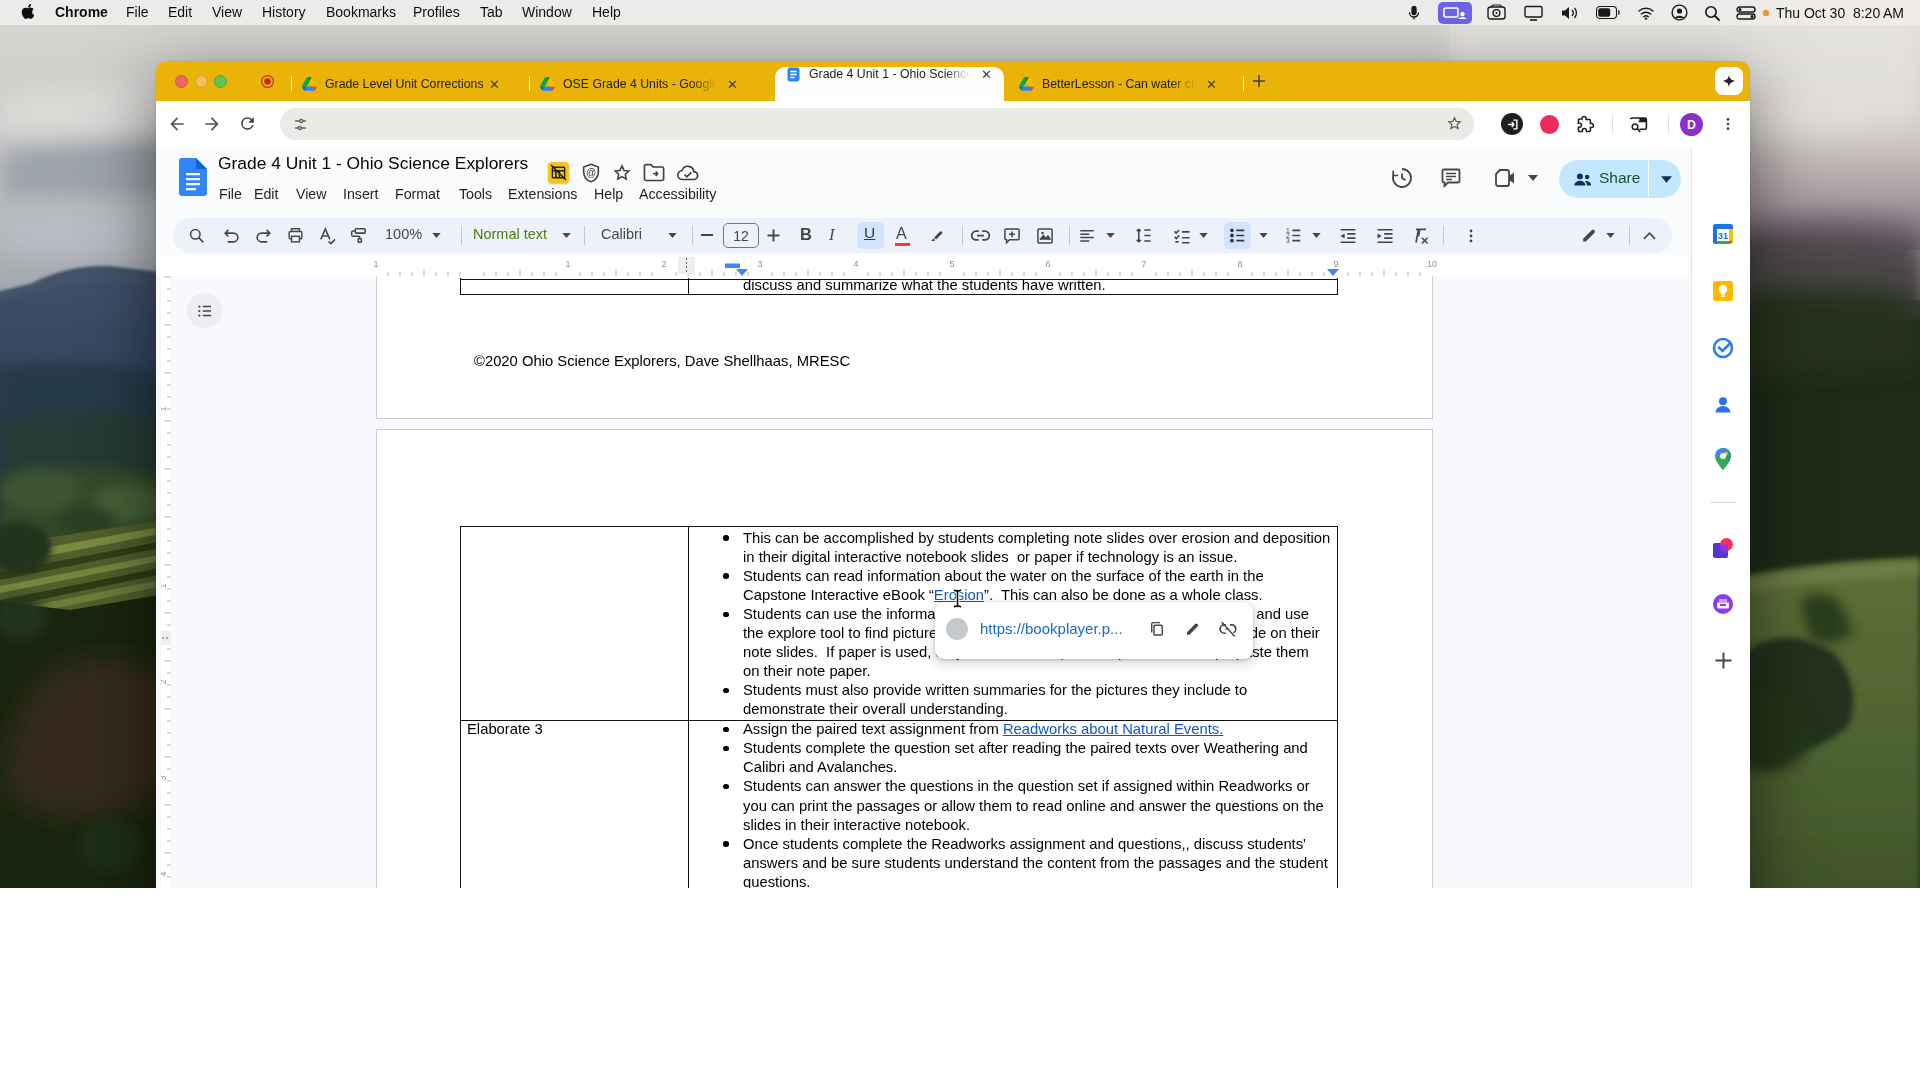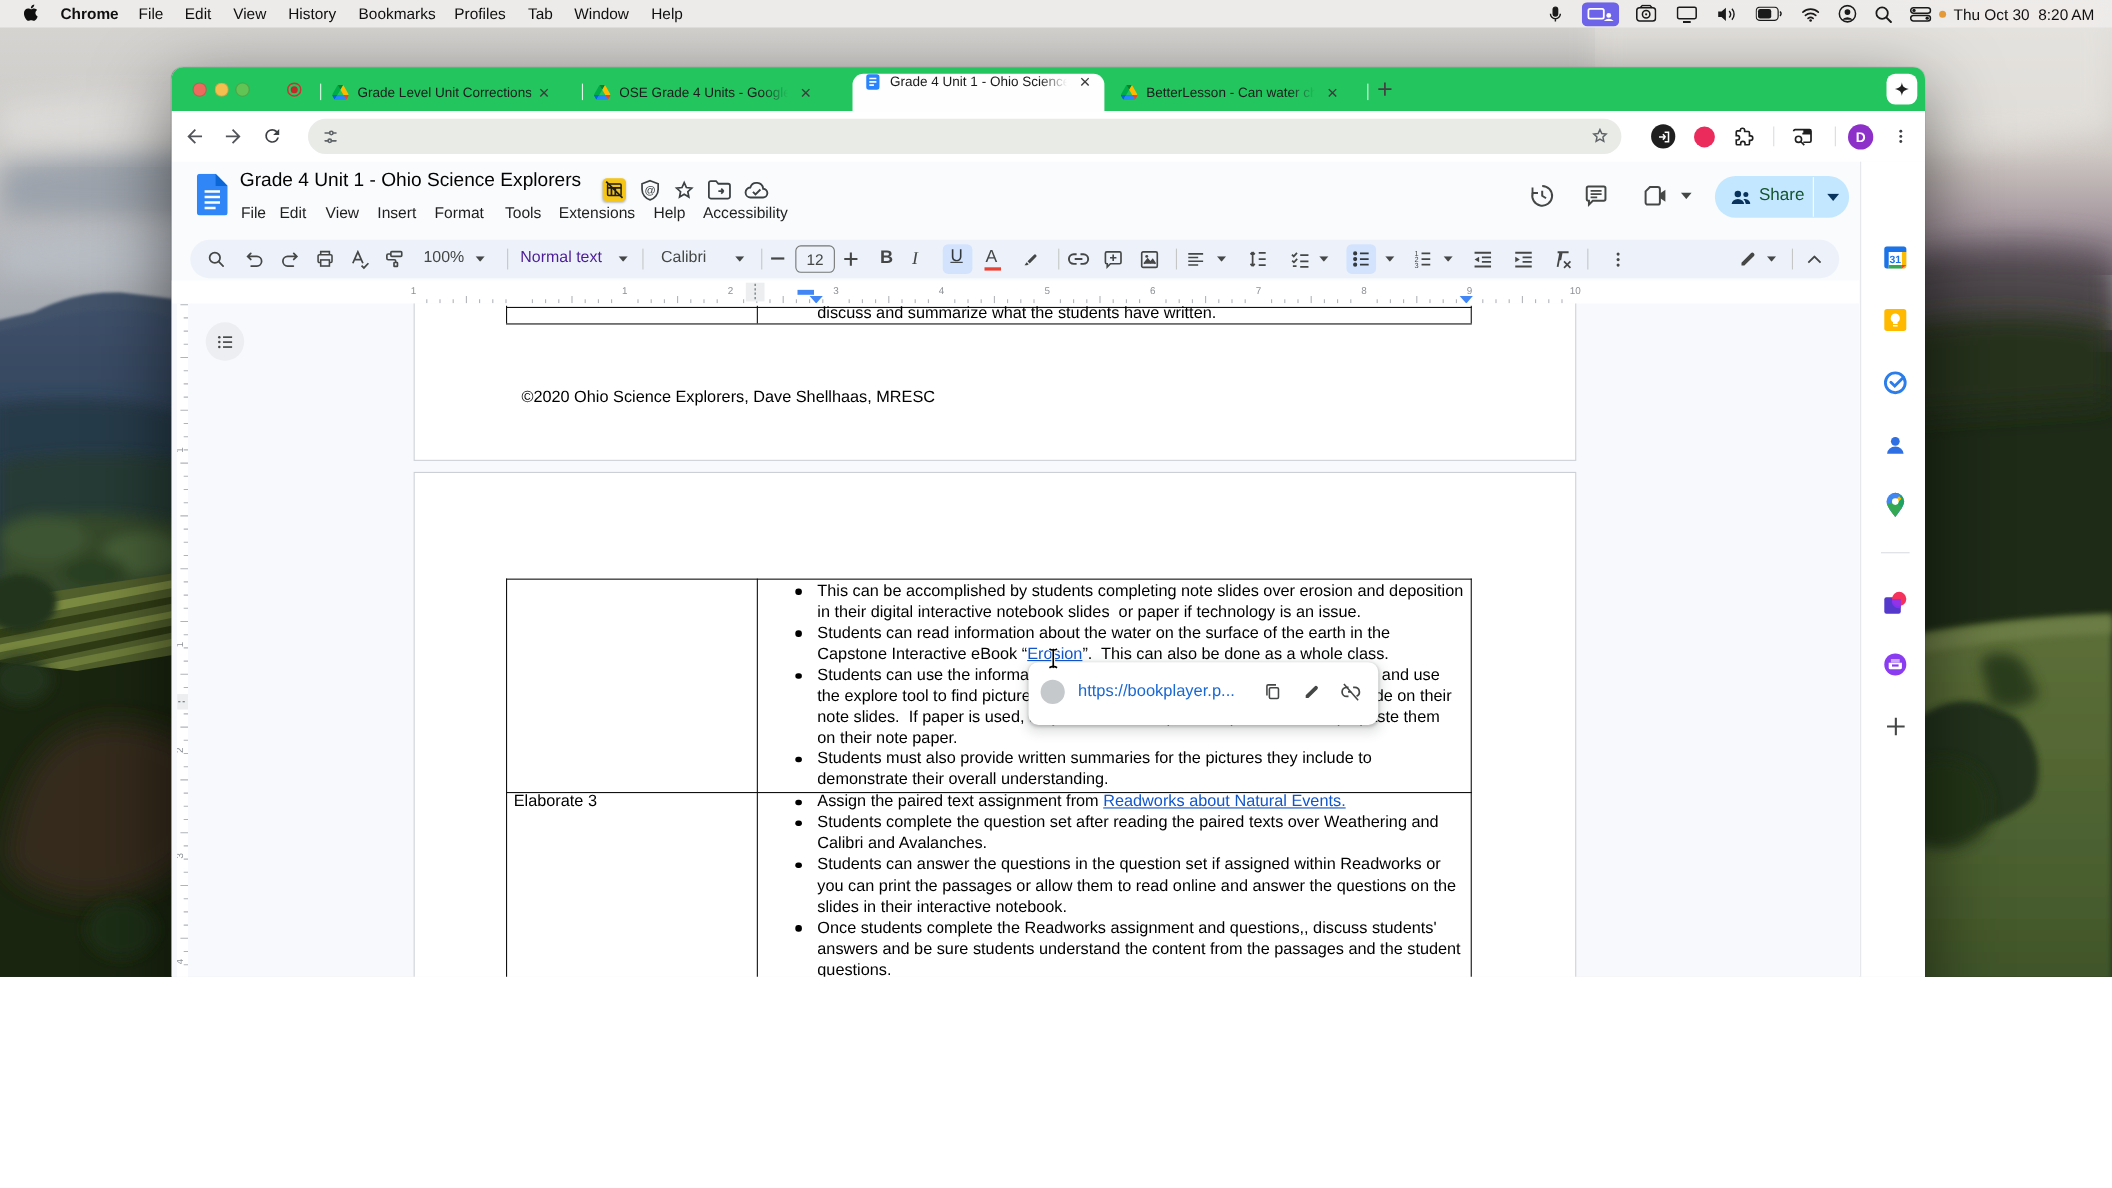--- a/index.html
+++ b/index.html
@@ -18,21 +18,21 @@
   #mbright { position:absolute; right:0; top:0; height:25px; display:flex; align-items:center; }
   #mbright svg { display:block; }
   #clock { font-size:14px; color:#111; margin-right:16px; margin-left:4px; white-space:nowrap; }
 
   
   #win { position:absolute; left:156px; top:61px; width:1594px; height:982px;
     border-radius:11px; background:#fff; box-shadow:0 22px 70px rgba(0,0,0,0.55), 0 0 1px rgba(0,0,0,0.4);
     z-index:10; overflow:hidden; }
 
   
-  #tabstrip { position:absolute; left:0; top:0; width:100%; height:40px; background:#22c55e; }
+  #tabstrip { position:absolute; left:0; top:0; width:100%; height:40px; background:#eab308; }
   .tl { position:absolute; top:14px; width:13px; height:13px; border-radius:50%; }
   .tab { position:absolute; top:6px; height:34px; display:flex; align-items:center;
     font-size:12.3px; color:#1d1d1d; }
   .tab .ttl { white-space:nowrap; overflow:hidden; width:158px; }
   .fadeg { -webkit-mask-image:linear-gradient(90deg,#000 82%,transparent 97%);
            mask-image:linear-gradient(90deg,#000 82%,transparent 97%); }
   .tabx { color:#3c3c3c; font-size:13px; margin-left:6px; }
   #activetab { position:absolute; left:619px; top:6px; width:229px; height:34px; background:#fdfefd;
     border-radius:10px 10px 0 0; display:flex; align-items:flex-start; font-size:12.3px; color:#1a1a1a; }
   .tsep { position:absolute; top:15px; width:1px; height:15px; background:rgba(255,255,255,0.85); }
@@ -504,21 +504,21 @@
               <rect x="8" y="3.5" width="12.5" height="5.5" rx="1"></rect>
               <path d="M8.2 6.2 H5 a1.6 1.6 0 0 0-1.6 1.6 v3.4 a1.6 1.6 0 0 0 1.6 1.6 h7 a1.6 1.6 0 0 1 1.6 1.6 v1.6"></path>
               <rect x="11.6" y="16" width="4" height="4.5" rx="0.5"></rect>
             </g>
           </svg>
         <div style="position:absolute;left:212px;top:8px;font-size:14.5px;color:#444746">100%</div>
         <svg width="9" height="5" viewBox="0 0 10 6" style="position:absolute;left:259px;top:15px">
             <path d="M0 0 L5 6 L10 0 Z" fill="#444746"></path>
           </svg>
         <div class="tdiv" style="left:288px"></div>
-        <div style="position:absolute;left:300px;top:8px;font-size:14.5px;color:#4c1d95">Normal text</div>
+        <div style="position:absolute;left:300px;top:8px;font-size:14.5px;color:#4d7c0f">Normal text</div>
         <svg width="9" height="5" viewBox="0 0 10 6" style="position:absolute;left:389px;top:15px">
             <path d="M0 0 L5 6 L10 0 Z" fill="#444746"></path>
           </svg>
         <div class="tdiv" style="left:411px"></div>
         <div style="position:absolute;left:428px;top:8px;font-size:14.5px;color:#444746">Calibri</div>
         <svg width="9" height="5" viewBox="0 0 10 6" style="position:absolute;left:495px;top:15px">
             <path d="M0 0 L5 6 L10 0 Z" fill="#444746"></path>
           </svg>
         <div class="tdiv" style="left:519px"></div>
         <div style="position:absolute;left:528px;top:16px;width:12px;height:2px;background:#444746"></div>

